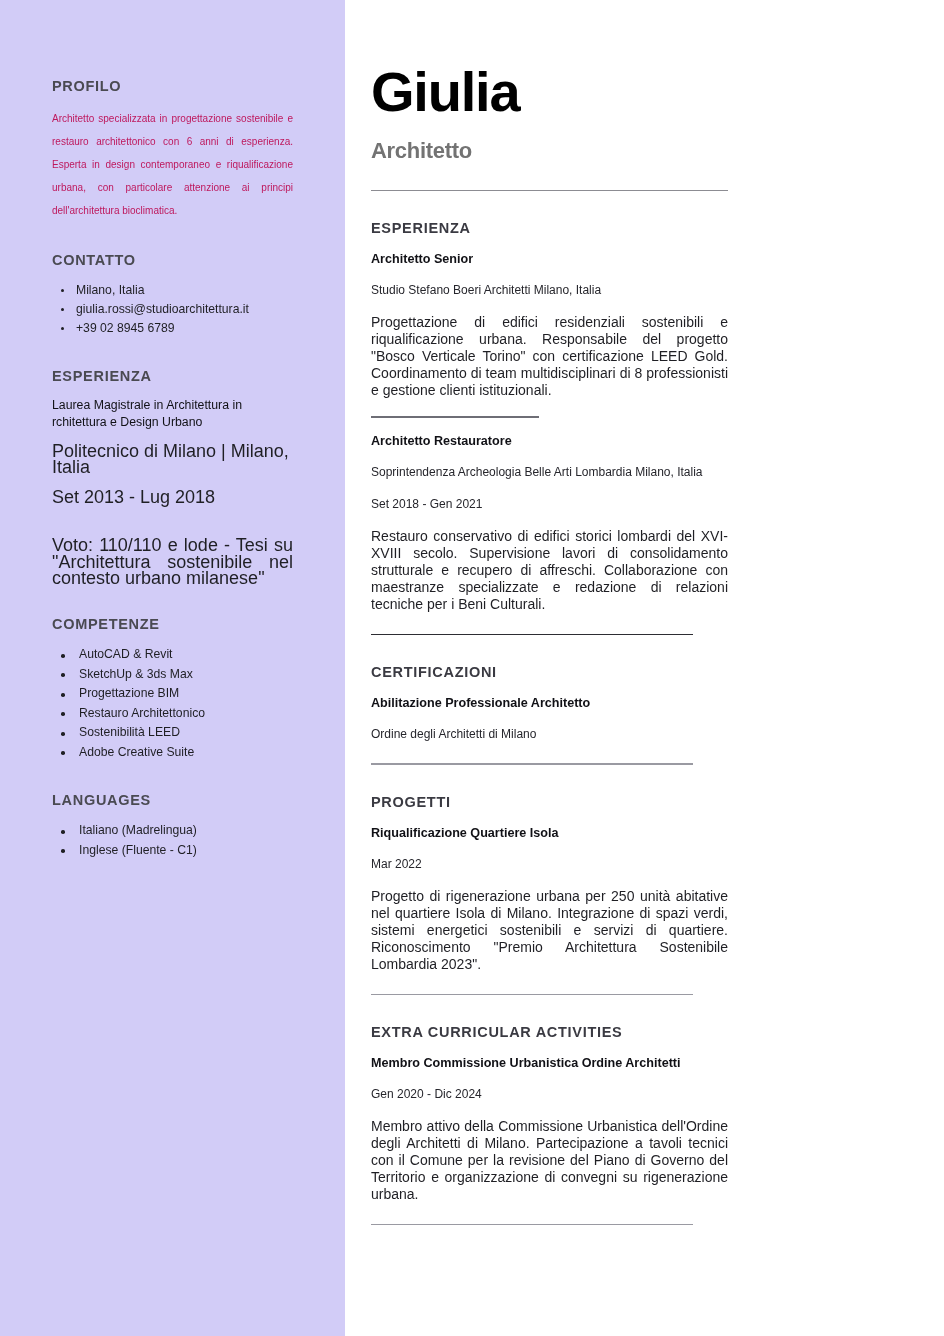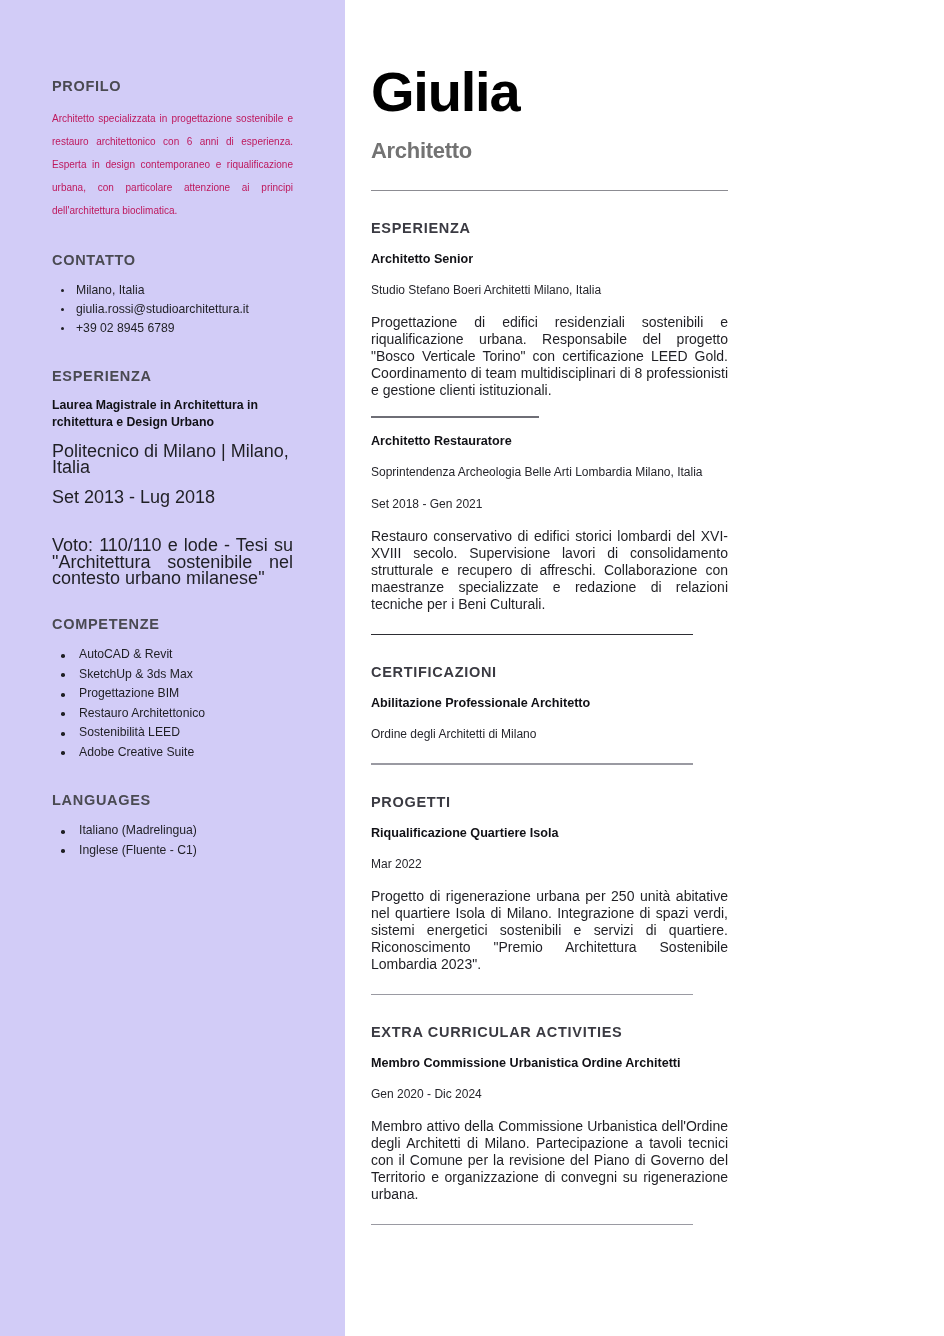--- a/index.html
+++ b/index.html
@@ -49,21 +49,21 @@
     left:9px; top:8px;
     width:3.4px; height:3.4px;
     border-radius:50%;
     background:#1f1f24;
   }
   ul.side-list.skills li { padding-left:27px; line-height:19.5px; }
   ul.side-list.skills li::before { left:9px; top:8.5px; width:3.6px; height:3.6px; }
 
   .edu-title {
     font-size:12.3px;
-    font-weight:bold;
+    font-weight:normal;
     line-height:16.5px;
     color:#111116;
     margin-bottom:13px;
   }
   .edu-line {
     font-size:18px;
     line-height:16.4px;
     color:#1f1f24;
     margin-bottom:13px;
   }

